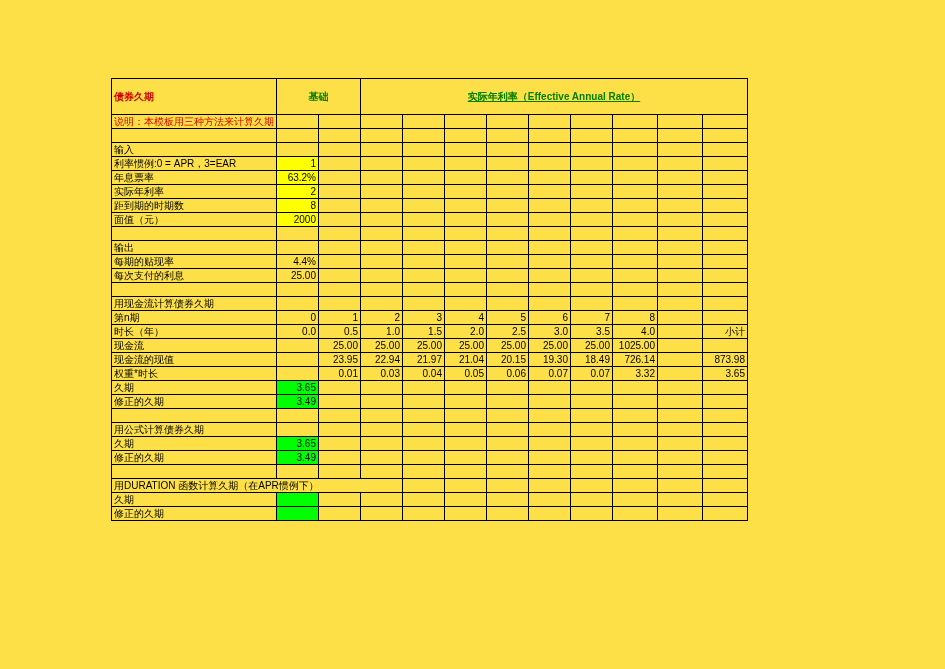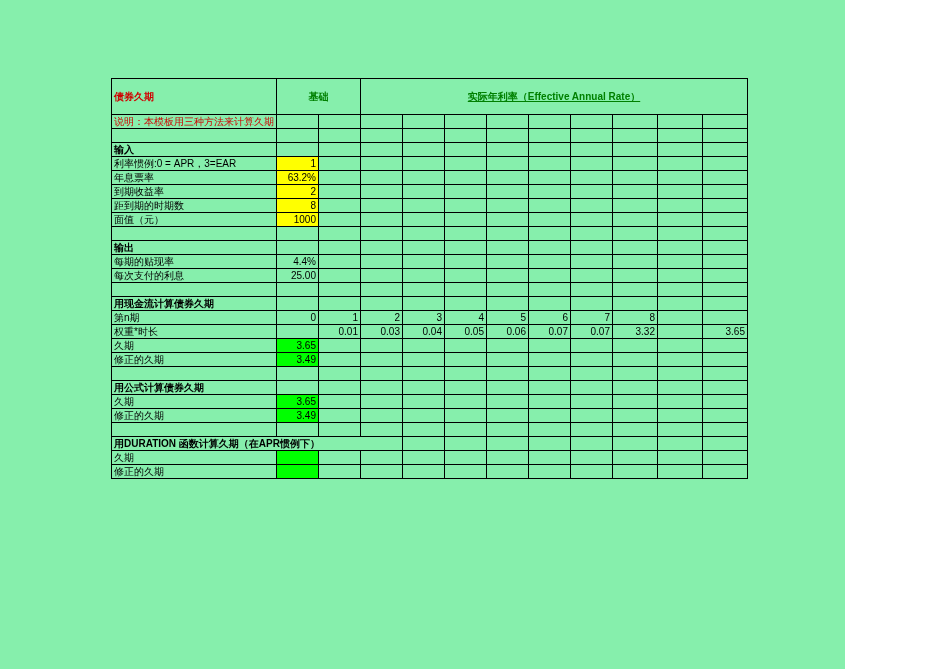--- a/index.html
+++ b/index.html
@@ -6,23 +6,23 @@
     body {
       background: #fff;
       margin: 0;
       padding: 0;
       font-family: "SimSun", "宋体", Arial, sans-serif;
       font-size: 11px;
       color: #000;
     }
     .sheet {
       position: relative;
-      width: 845px;
+      width: 945px;
       height: 669px;
-      background: #86efac;
+      background: #fde047;
     }
     table.grid {
       position: absolute;
       left: 111px;
       top: 78px;
       border-collapse: collapse;
       table-layout: fixed;
     }
     table.grid col.lbl { width: 147px; }
     table.grid col.b   { width: 42px; }
@@ -68,21 +68,21 @@
       vertical-align: middle;
       border-right: 1px solid #000;
       text-decoration: underline;
     }
     td.note {
       color: #d00000;
       font-size: 9px;
       padding-left: 4px;
     }
     td.section {
-      font-weight: bold;
+      font-weight: normal;
       font-size: 10px;
     }
     td.lbl { font-size: 10px; }
     td.r { text-align: right; }
     td.yellow { background: #ffff00; text-align: right; }
     td.green  { background: #00ff00; text-align: right; }
   </style>
 </head>
 <body>
 
@@ -176,21 +176,21 @@
           <td></td>
           <td></td>
           <td></td>
           <td></td>
           <td></td>
           <td></td>
           <td></td>
           <td></td>
     </tr>
     <tr>
-      <td class="lbl">到期收益率</td>
+      <td class="lbl">实际年利率</td>
       <td class="yellow">2</td>
       <td></td>
           <td></td>
           <td></td>
           <td></td>
           <td></td>
           <td></td>
           <td></td>
           <td></td>
           <td></td>
@@ -205,21 +205,21 @@
           <td></td>
           <td></td>
           <td></td>
           <td></td>
           <td></td>
           <td></td>
           <td></td>
     </tr>
     <tr>
       <td class="lbl">面值（元）</td>
-      <td class="yellow">1000</td>
+      <td class="yellow">2000</td>
       <td></td>
           <td></td>
           <td></td>
           <td></td>
           <td></td>
           <td></td>
           <td></td>
           <td></td>
           <td></td>
           <td></td>
@@ -320,20 +320,62 @@
       <td class="r">3</td>
       <td class="r">4</td>
       <td class="r">5</td>
       <td class="r">6</td>
       <td class="r">7</td>
       <td class="r">8</td>
       <td></td>
           <td></td>
     </tr>
     <tr>
+      <td class="lbl">时长（年）</td>
+      <td class="r">0.0</td>
+      <td class="r">0.5</td>
+      <td class="r">1.0</td>
+      <td class="r">1.5</td>
+      <td class="r">2.0</td>
+      <td class="r">2.5</td>
+      <td class="r">3.0</td>
+      <td class="r">3.5</td>
+      <td class="r">4.0</td>
+      <td></td>
+      <td class="r">小计</td>
+    </tr>
+    <tr>
+      <td class="lbl">现金流</td>
+      <td class="r"></td>
+      <td class="r">25.00</td>
+      <td class="r">25.00</td>
+      <td class="r">25.00</td>
+      <td class="r">25.00</td>
+      <td class="r">25.00</td>
+      <td class="r">25.00</td>
+      <td class="r">25.00</td>
+      <td class="r">1025.00</td>
+      <td></td>
+          <td></td>
+    </tr>
+    <tr>
+      <td class="lbl">现金流的现值</td>
+      <td class="r"></td>
+      <td class="r">23.95</td>
+      <td class="r">22.94</td>
+      <td class="r">21.97</td>
+      <td class="r">21.04</td>
+      <td class="r">20.15</td>
+      <td class="r">19.30</td>
+      <td class="r">18.49</td>
+      <td class="r">726.14</td>
+      <td></td>
+      <td class="r">873.98</td>
+    </tr>
+    <tr>
       <td class="lbl">权重*时长</td>
       <td class="r"></td>
       <td class="r">0.01</td>
       <td class="r">0.03</td>
       <td class="r">0.04</td>
       <td class="r">0.05</td>
       <td class="r">0.06</td>
       <td class="r">0.07</td>
       <td class="r">0.07</td>
       <td class="r">3.32</td>

